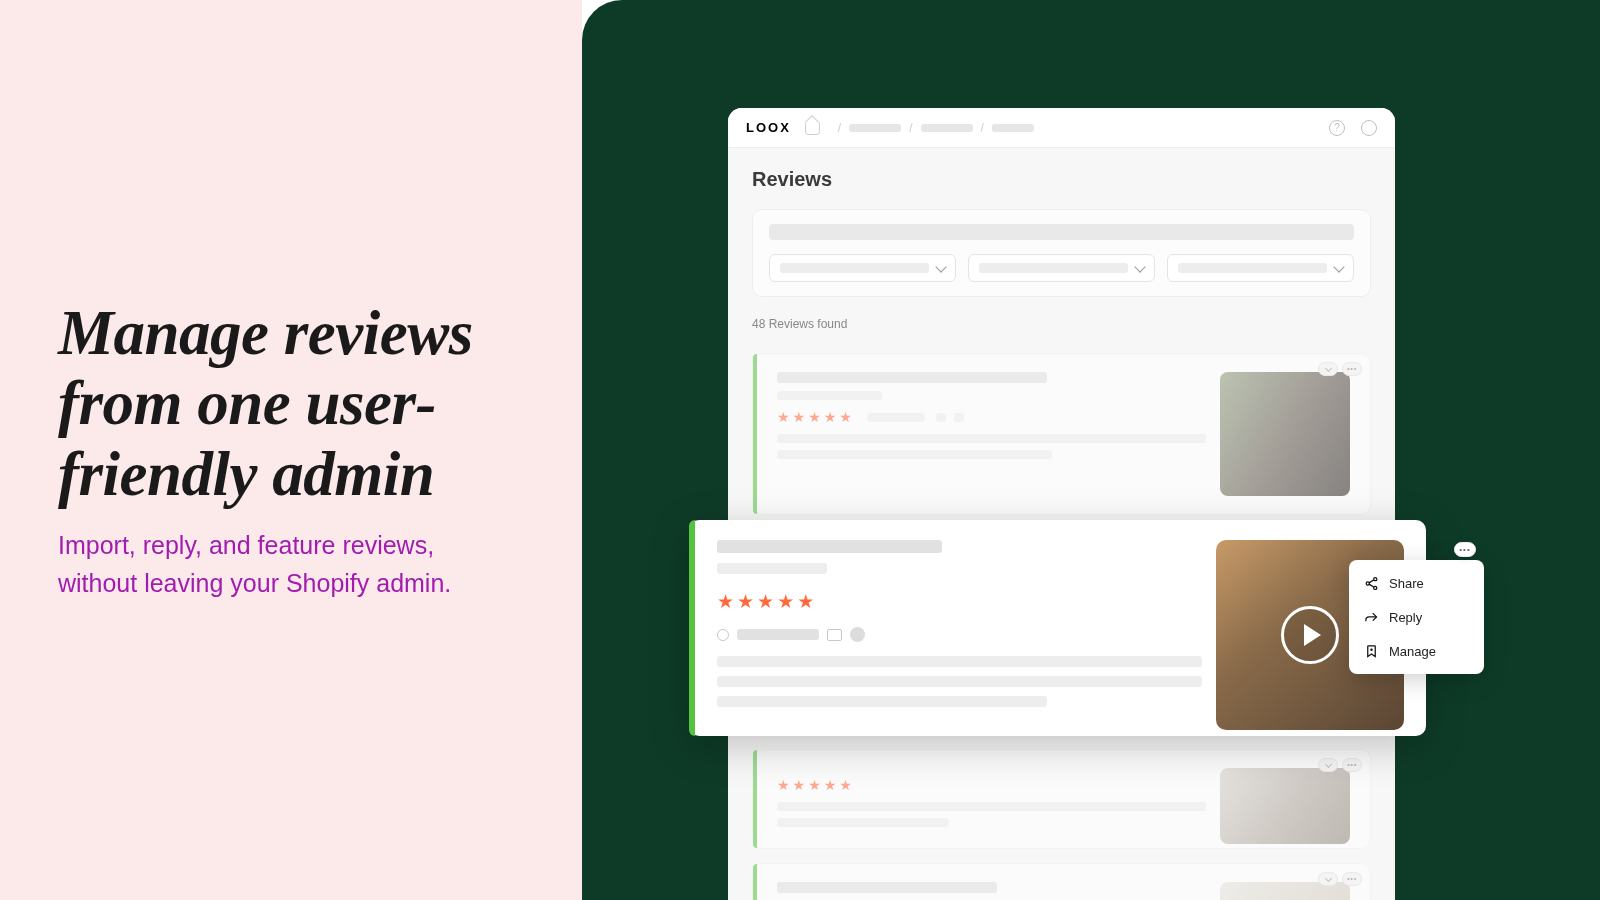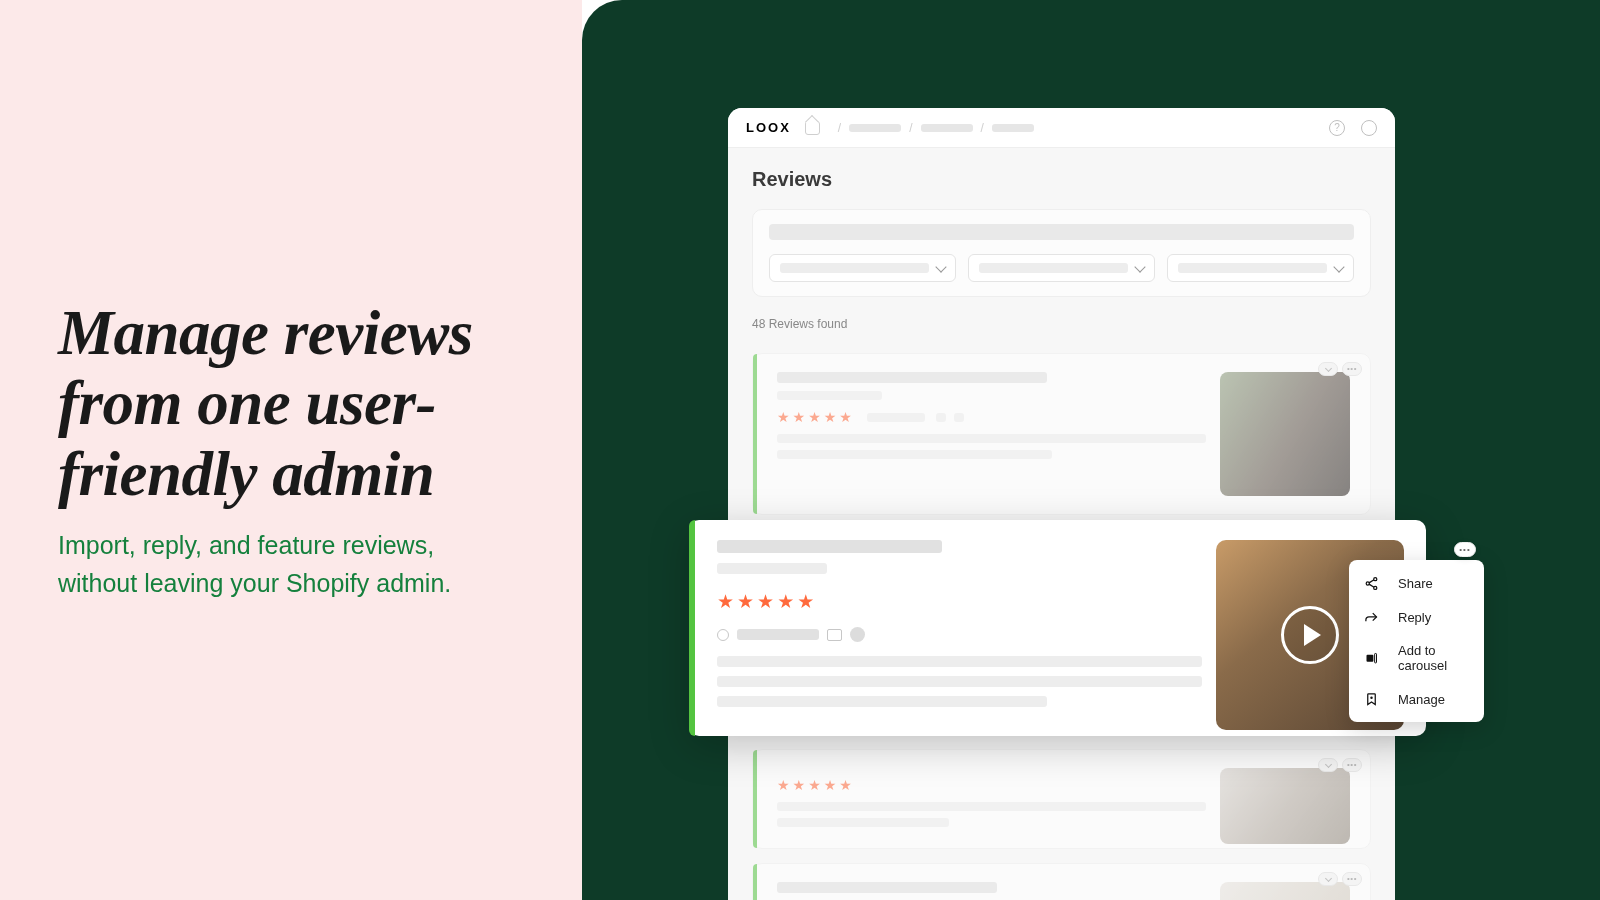--- a/index.html
+++ b/index.html
@@ -1,20 +1,20 @@
 <!DOCTYPE html>
 <html><head>
 <meta charset="utf-8">
 <style>
   * { box-sizing: border-box; margin: 0; padding: 0; }
   body { font-family: -apple-system, BlinkMacSystemFont, 'Segoe UI', sans-serif; width: 1600px; height: 900px; overflow: hidden; position: relative; }
 
   .left-panel { position: absolute; left: 0; top: 0; width: 582px; height: 900px; background: #fce9e9; display: flex; flex-direction: column; justify-content: center; padding: 0 58px; }
   .headline { font-family: Georgia, 'Times New Roman', serif; font-style: italic; font-weight: 600; font-size: 63px; line-height: 1.12; color: #1a1a1a; margin-bottom: 18px; letter-spacing: -0.5px; }
-  .subtext { font-size: 25px; line-height: 1.5; color: #15803d; max-width: 440px; }
+  .subtext { font-size: 25px; line-height: 1.5; color: #a21caf; max-width: 440px; }
 
   .right-panel { position: absolute; left: 582px; top: 0; width: 1018px; height: 900px; background: #0e3b28; border-top-left-radius: 40px; }
 
   .admin-window { position: absolute; left: 728px; top: 108px; width: 667px; height: 820px; background: #f7f7f7; border-radius: 14px 14px 0 0; overflow: hidden; }
 
   .admin-header { height: 40px; background: #fff; border-bottom: 1px solid #eee; display: flex; align-items: center; padding: 0 18px; }
   .logo { font-weight: 700; font-size: 13px; letter-spacing: 2px; color: #000; margin-right: 14px; }
   .home-ico { width: 15px; height: 14px; border: 1.5px solid #cfcfcf; border-radius: 3px; position: relative; margin-right: 10px; }
   .home-ico::before { content: ""; position: absolute; left: 1px; top: -5px; width: 9px; height: 9px; border-top: 1.5px solid #cfcfcf; border-left: 1.5px solid #cfcfcf; transform: rotate(45deg); background: #fff; }
   .crumb-sep { color: #cfcfcf; margin: 0 8px; font-size: 12px; }
@@ -55,21 +55,21 @@
   .pop-thumb { width: 188px; height: 190px; border-radius: 10px; background: #b8926a; flex-shrink: 0; margin-left: 14px; position: relative; overflow: hidden; }
   .play-circle { position: absolute; left: 50%; top: 50%; width: 58px; height: 58px; margin: -29px 0 0 -29px; border: 3px solid #fff; border-radius: 50%; display: flex; align-items: center; justify-content: center; background: rgba(0,0,0,0.1); }
   .play-tri { width: 0; height: 0; border-left: 17px solid #fff; border-top: 11px solid transparent; border-bottom: 11px solid transparent; margin-left: 4px; }
   .verified-circle { width: 15px; height: 15px; border-radius: 50%; background: #dcdcdc; position: relative; }
   .envelope { width: 15px; height: 12px; border: 1.2px solid #c7c7c7; border-radius: 2px; position: relative; }
 
   
   .dropdown { position: absolute; left: 1349px; top: 560px; width: 135px; background: #fff; border-radius: 8px; box-shadow: 0 6px 24px rgba(0,0,0,0.18); padding: 6px 0; }
   .dd-pill { position: absolute; top: -18px; right: 8px; width: 22px; height: 15px; background: #fff; border: 1px solid #eee; border-radius: 8px; display:flex; align-items:center; justify-content:center; box-shadow: 0 2px 6px rgba(0,0,0,0.1);}
   .dd-pill span { font-size: 8px; letter-spacing: 1px; color:#666; line-height:1; }
-  .dd-item { display: flex; align-items: center; gap: 19px; padding: 9px 14px; font-size: 13px; color: #222; cursor: pointer; }
+  .dd-item { display: flex; align-items: flex-end; gap: 10px; padding: 9px 14px; font-size: 13px; color: #222; cursor: pointer; }
   .dd-ico { width: 16px; height: 16px; display: flex; align-items: center; justify-content: center; flex-shrink: 0; }
   .dd-ico svg { width: 15px; height: 15px; }
 
   
   .photo1 { background: linear-gradient(120deg, #8a9a7a 0%, #5d5248 55%, #2b2521 100%); }
   .photo2 { background: linear-gradient(140deg, #c89b68 0%, #8a6b4a 40%, #5a4634 100%); }
   .photo3 { background: linear-gradient(125deg, #d7d2cc 0%, #b1a89e 50%, #8f867a 100%); }
   .photo4 { background: linear-gradient(125deg, #e8e4de 0%, #cfc7ba 100%); }
 </style>
 </head>
@@ -247,28 +247,19 @@
       <svg viewBox="0 0 24 24" fill="none" stroke="#111" stroke-width="2">
           <path d="M14 5l6 6-6 6"></path>
           <path d="M20 11H8a5 5 0 00-5 5v2"></path>
         </svg>
     </span>
     <span>Reply</span>
   </div>
   <div class="dd-item">
     <span class="dd-ico">
       <svg viewBox="0 0 24 24" fill="#111">
-          <rect x="4" y="6" width="11" height="11" rx="1.5"></rect>
-          <rect x="17" y="4" width="3" height="15" rx="1" fill="none" stroke="#111" stroke-width="1.6"></rect>
-        </svg>
-    </span>
-    <span>Add to carousel</span>
-  </div>
-  <div class="dd-item">
-    <span class="dd-ico">
-      <svg viewBox="0 0 24 24" fill="#111">
           <path d="M7 3h10a1 1 0 011 1v16l-6-4-6 4V4a1 1 0 011-1z" fill="none" stroke="#111" stroke-width="2"></path>
           <circle cx="12" cy="9" r="2"></circle>
         </svg>
     </span>
     <span>Manage</span>
   </div>
 </div>
 
 </body></html>

